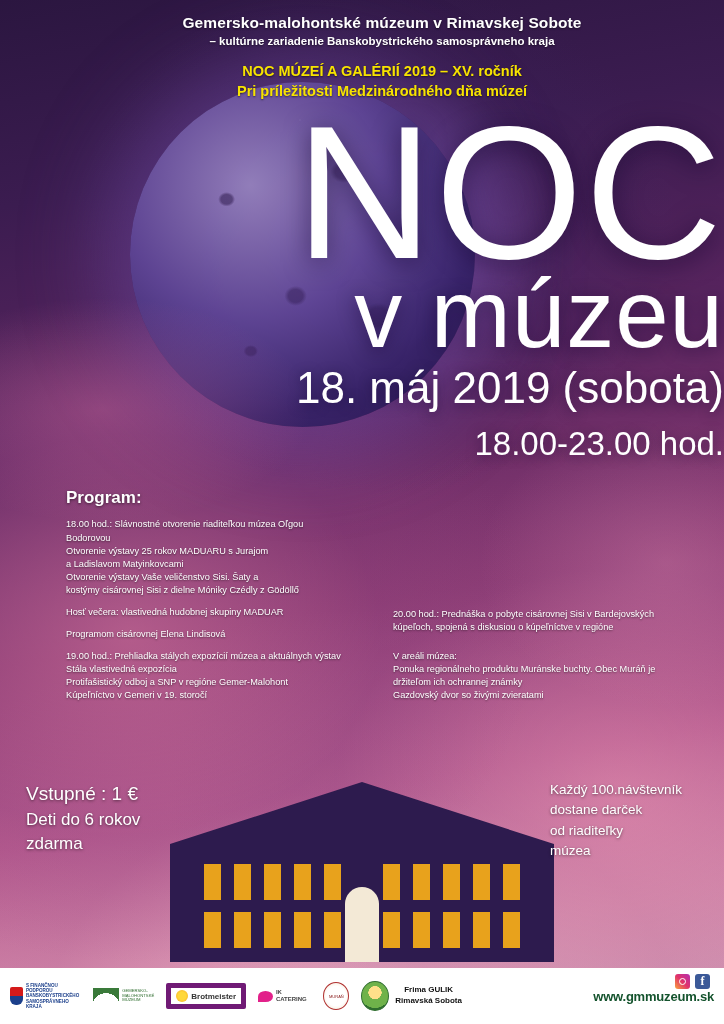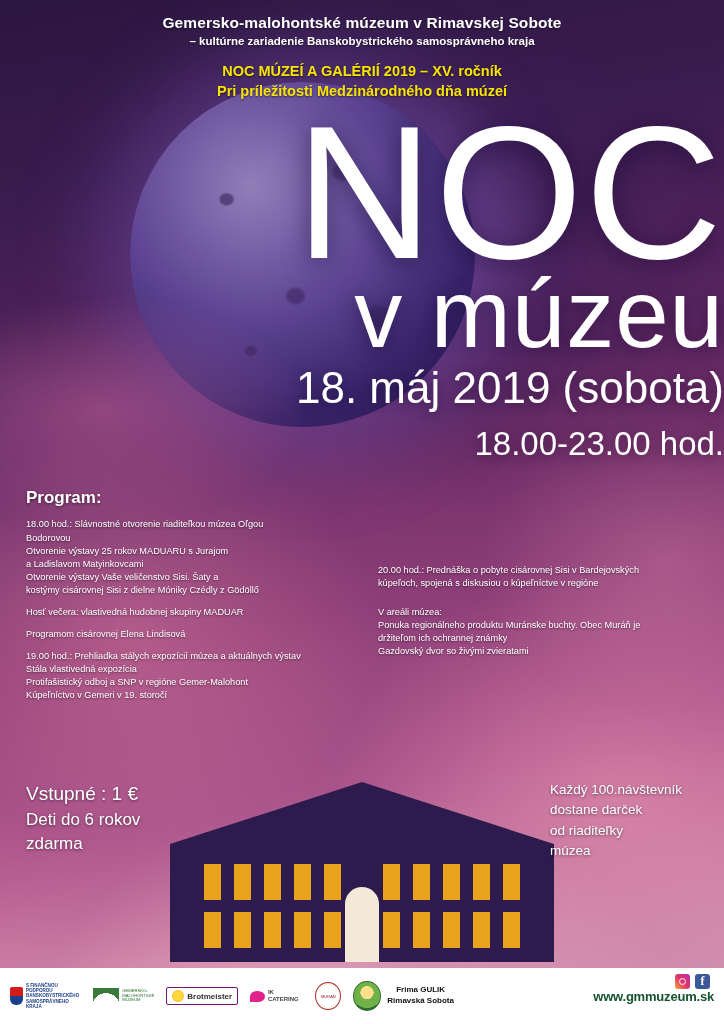--- a/index.html
+++ b/index.html
@@ -69,21 +69,21 @@
   }
   .haze {
     position: absolute;
     inset: 0;
     pointer-events: none;
     background:
       radial-gradient(ellipse 300px 160px at 14% 40%, rgba(230,120,170,0.35), transparent 70%),
       radial-gradient(ellipse 260px 200px at 92% 55%, rgba(235,150,185,0.30), transparent 72%);
   }
 
-  .content { position: relative; z-index: 5; }
+  .content { position: relative; z-index: 5; padding-left: 40px; }
 
   
   .header {
     text-align: center;
     padding-top: 14px;
     color: #ffffff;
   }
   .org-name {
     font-size: 15.5px;
     font-weight: bold;
@@ -155,21 +155,21 @@
   }
   .program-heading {
     font-size: 17px;
     font-weight: bold;
     margin-bottom: 10px;
     text-shadow: 0 1px 3px rgba(0,0,0,0.55);
   }
   .cols {
     display: flex;
     gap: 22px;
-    align-items: center;
+    align-items: flex-end;
   }
   .col {
     flex: 1 1 0;
     font-size: 9.2px;
     line-height: 1.42;
     text-shadow: 0 1px 2px rgba(0,0,0,0.5);
   }
   .col-left { max-width: 330px; }
   .col-right { max-width: 320px; padding-top: 2px;}
   .entry { margin-bottom: 9px; }
@@ -250,21 +250,21 @@
   .logo-gmm { gap: 3px; }
   .gmm-mark {
     width: 26px; height: 16px;
     background: #3a7a3a;
     -webkit-mask: radial-gradient(circle at 50% 120%, transparent 60%, #000 61%);
     mask: radial-gradient(circle at 50% 120%, transparent 60%, #000 61%);
   }
   .gmm-text { font-size: 4.2px; color: #2b6b2b; line-height: 1.1; }
   .logo-brot {
     background: #ffffff;
-    border: 1px solid #701a75;
+    border: 5px solid #701a75;
     padding: 2px 5px;
     border-radius: 2px;
     font-size: 8px;
     font-weight: bold;
     color: #333;
     display: flex;
     align-items: center;
     gap: 3px;
   }
   .brot-sun {

